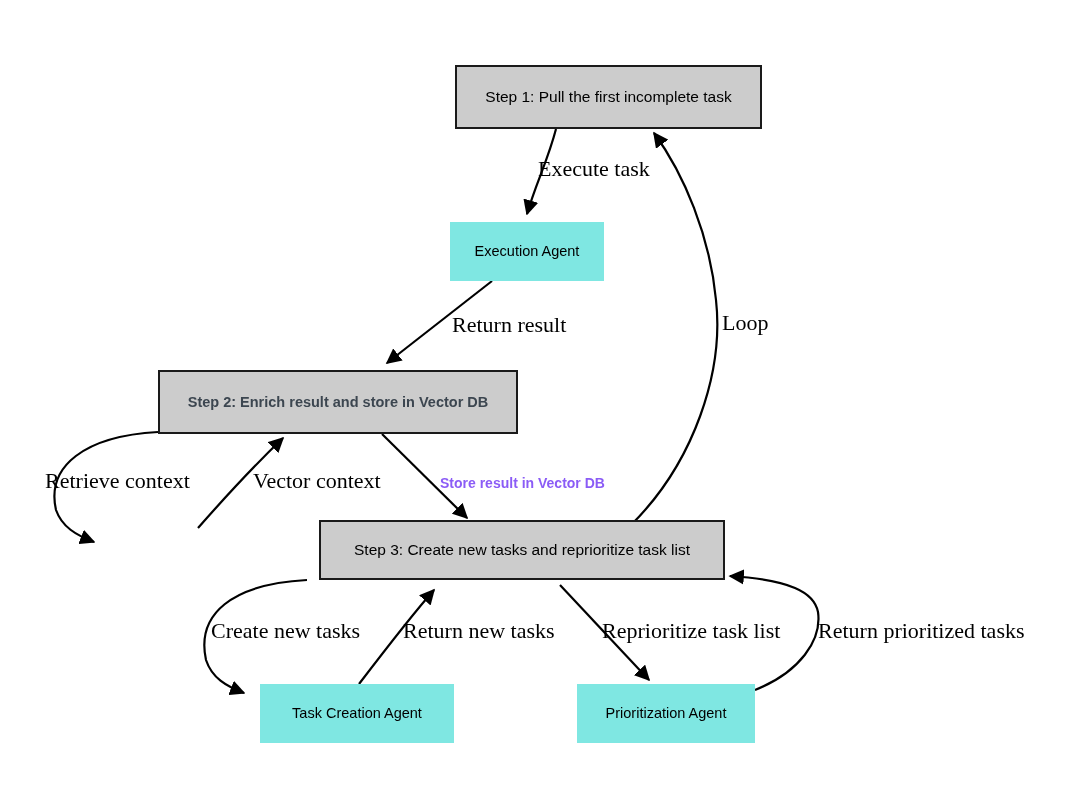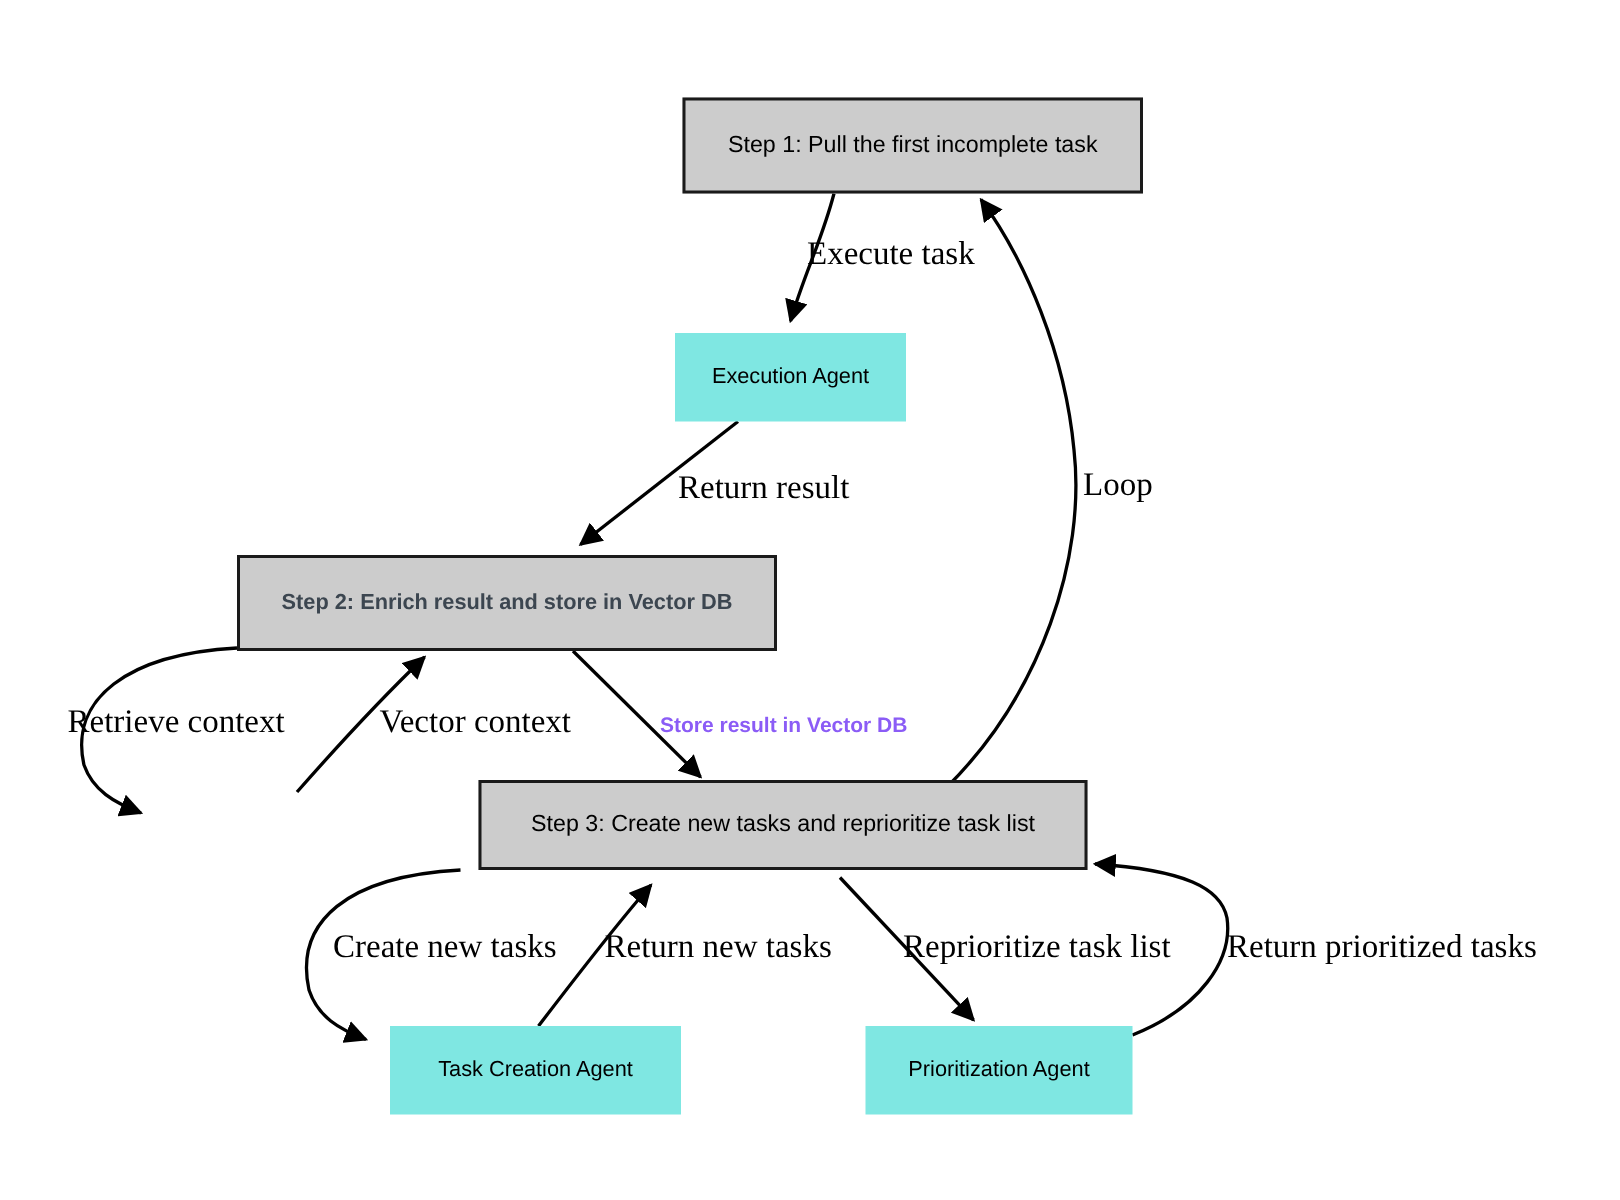--- a/index.html
+++ b/index.html
@@ -144,21 +144,21 @@
   </div>
 
   <div class="edge-label" style="left:253px; top:468px;">
     <span>Vector context</span>
   </div>
 
   <div class="edge-label bold-sans" style="left:440px; top:475px;">
     <span>Store result in Vector DB</span>
   </div>
 
-  <div class="edge-label" style="left:222px; top:618px;">
+  <div class="edge-label" style="left:211px; top:618px;">
     <span>Create new tasks</span>
   </div>
 
   <div class="edge-label" style="left:403px; top:618px;">
     <span>Return new tasks</span>
   </div>
 
   <div class="edge-label" style="left:602px; top:618px;">
     <span>Reprioritize task list</span>
   </div>

